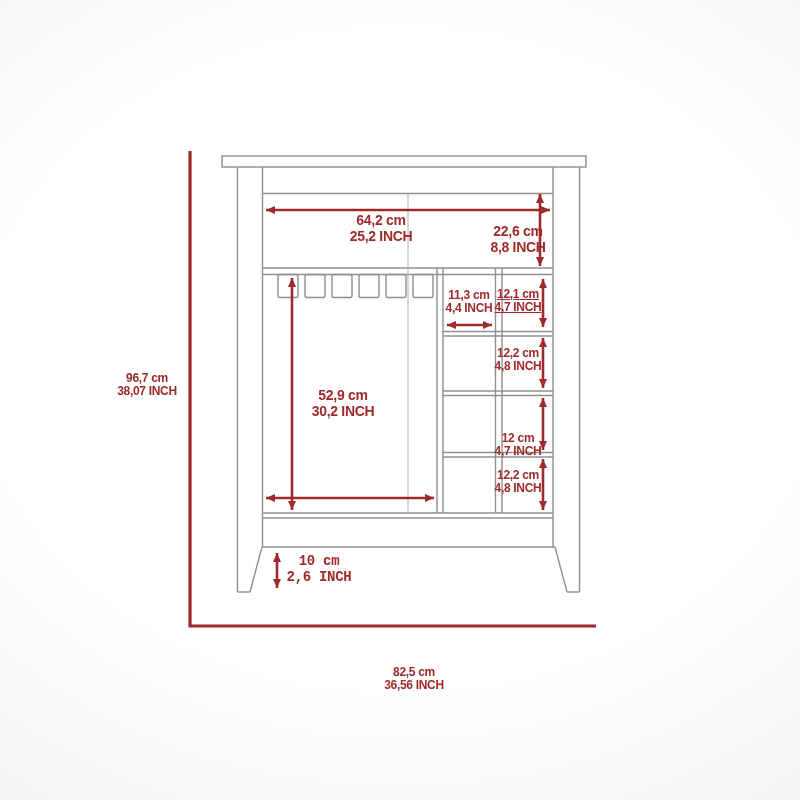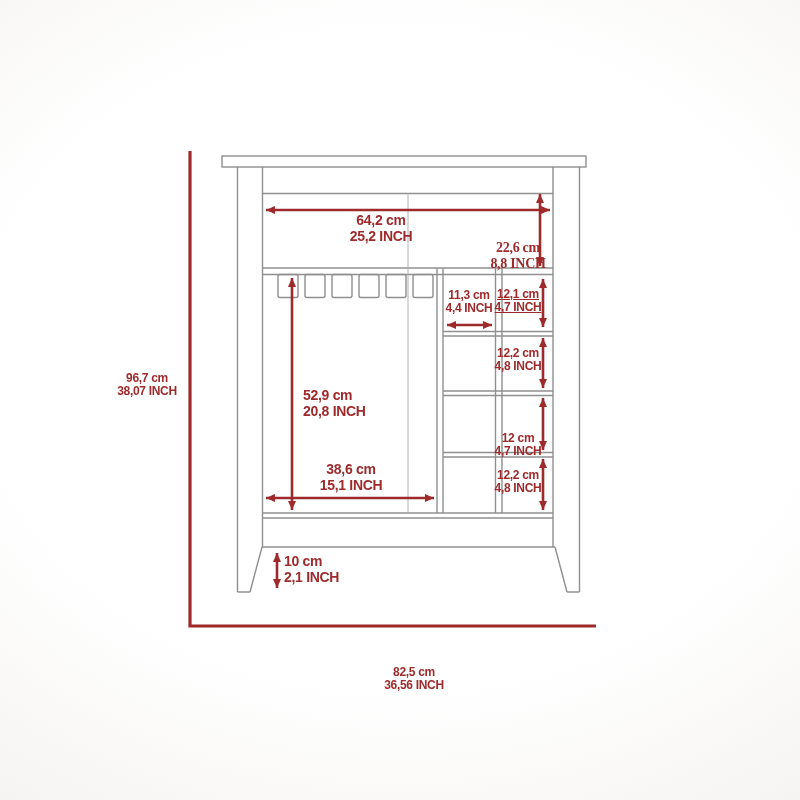--- a/index.html
+++ b/index.html
@@ -19,21 +19,21 @@
     font-weight:bold;
     text-align:center;
     line-height:1.12;
     letter-spacing:-0.3px;
     white-space:nowrap;
   }
   .dl span{display:block;}
   .lg{font-size:12px;}
   .md{font-size:14px;}
   .sm{font-size:12px;}
-  .ta-left{text-align:left;}
+  .ta-left{text-align:center;}
 </style>
 </head>
 <body>
 
 <div class="stage">
 
   <svg width="800" height="800" viewBox="0 0 800 800">
     <defs>
       <marker id="ah" markerUnits="userSpaceOnUse" markerWidth="10" markerHeight="9" refX="9" refY="4" orient="auto-start-reverse">
         <path d="M0,0 L9,4 L0,8 Z" fill="#9e2a2b"></path>
@@ -112,21 +112,21 @@
   <div class="dl lg" style="left:344px;top:666px;width:140px;">
     <span>82,5 cm</span>
     <span>36,56 INCH</span>
   </div>
 
   <div class="dl md" style="left:321px;top:213px;width:120px;">
     <span>64,2 cm</span>
     <span>25,2 INCH</span>
   </div>
 
-  <div class="dl md" style="left:478px;top:240px;width:80px;font-family:Liberation Serif, serif;">
+  <div class="dl md" style="left:478px;top:224px;width:80px;">
     <span>22,6 cm</span>
     <span>8,8 INCH</span>
   </div>
 
   <div class="dl sm" style="left:441px;top:289px;width:56px;">
     <span>11,3 cm</span>
     <span>4,4 INCH</span>
   </div>
 
   <div class="dl sm" style="left:494px;top:288px;width:48px;text-decoration:underline;">
@@ -144,26 +144,22 @@
     <span>4,7 INCH</span>
   </div>
 
   <div class="dl sm" style="left:494px;top:469px;width:48px;">
     <span>12,2 cm</span>
     <span>4,8 INCH</span>
   </div>
 
   <div class="dl md ta-left" style="left:303px;top:388px;width:80px;">
     <span>52,9 cm</span>
-    <span>20,8 INCH</span>
+    <span>30,2 INCH</span>
   </div>
 
-  <div class="dl md" style="left:306px;top:462px;width:90px;">
-    <span>38,6 cm</span>
-    <span>15,1 INCH</span>
-  </div>
 
-  <div class="dl md ta-left" style="left:284px;top:554px;width:70px;">
+  <div class="dl md ta-left" style="left:284px;top:554px;width:70px;font-family:Liberation Mono, monospace;">
     <span>10 cm</span>
-    <span>2,1 INCH</span>
+    <span>2,6 INCH</span>
   </div>
 
 </div>
 
 </body></html>

